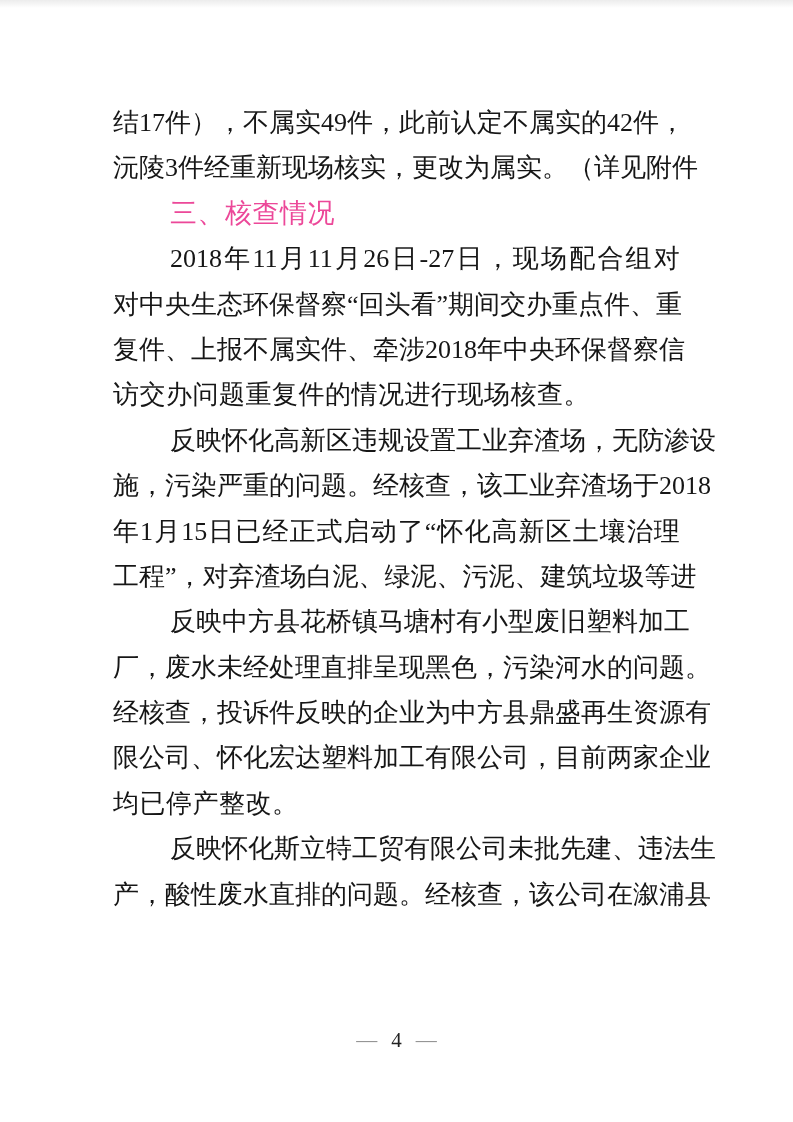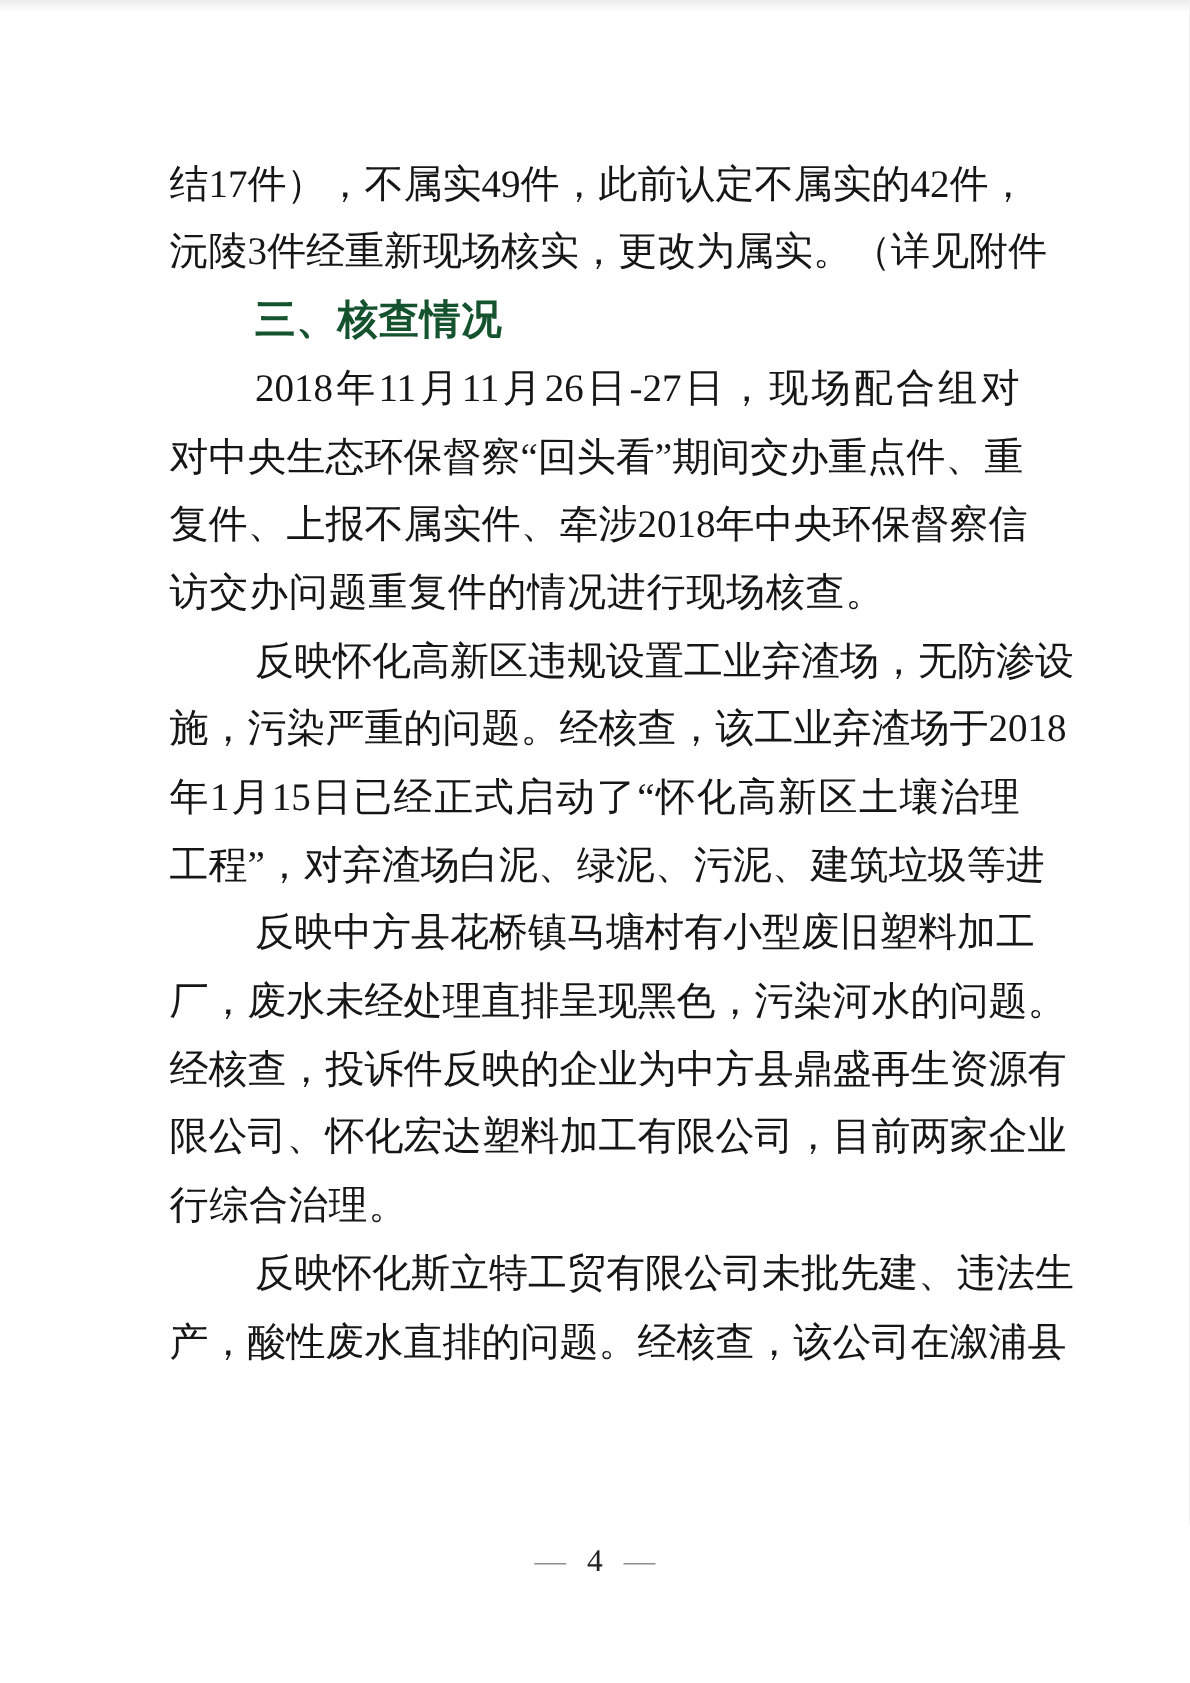--- a/index.html
+++ b/index.html
@@ -35,23 +35,23 @@
     display: flex;
     flex-wrap: nowrap;
     justify-content: space-between;
     align-items: baseline;
     white-space: normal;
     letter-spacing: 0;
   }
   .line.indent { padding-left: 57px; }
   .line.heading {
     font-family: "Liberation Sans", "DejaVu Sans", sans-serif;
-    font-weight: bold;
+    font-weight: normal;
     font-size: 27px;
-    color: #14532d;
+    color: #ec4899;
   }
   .page-footer {
     position: absolute;
     top: 1026px;
     left: 0;
     width: 100%;
     text-align: center;
     font-size: 21px;
     line-height: 28px;
     color: #1a1a1a;
@@ -377,21 +377,21 @@
         <span>公</span>
         <span>司</span>
         <span>，</span>
         <span>目</span>
         <span>前</span>
         <span>两</span>
         <span>家</span>
         <span>企</span>
         <span>业</span>
       </div>
-      <div class="line body">行综合治理。</div>
+      <div class="line body">均已停产整改。</div>
       <div class="line body indent fill">
         <span>反</span>
         <span>映</span>
         <span>怀</span>
         <span>化</span>
         <span>斯</span>
         <span>立</span>
         <span>特</span>
         <span>工</span>
         <span>贸</span>

